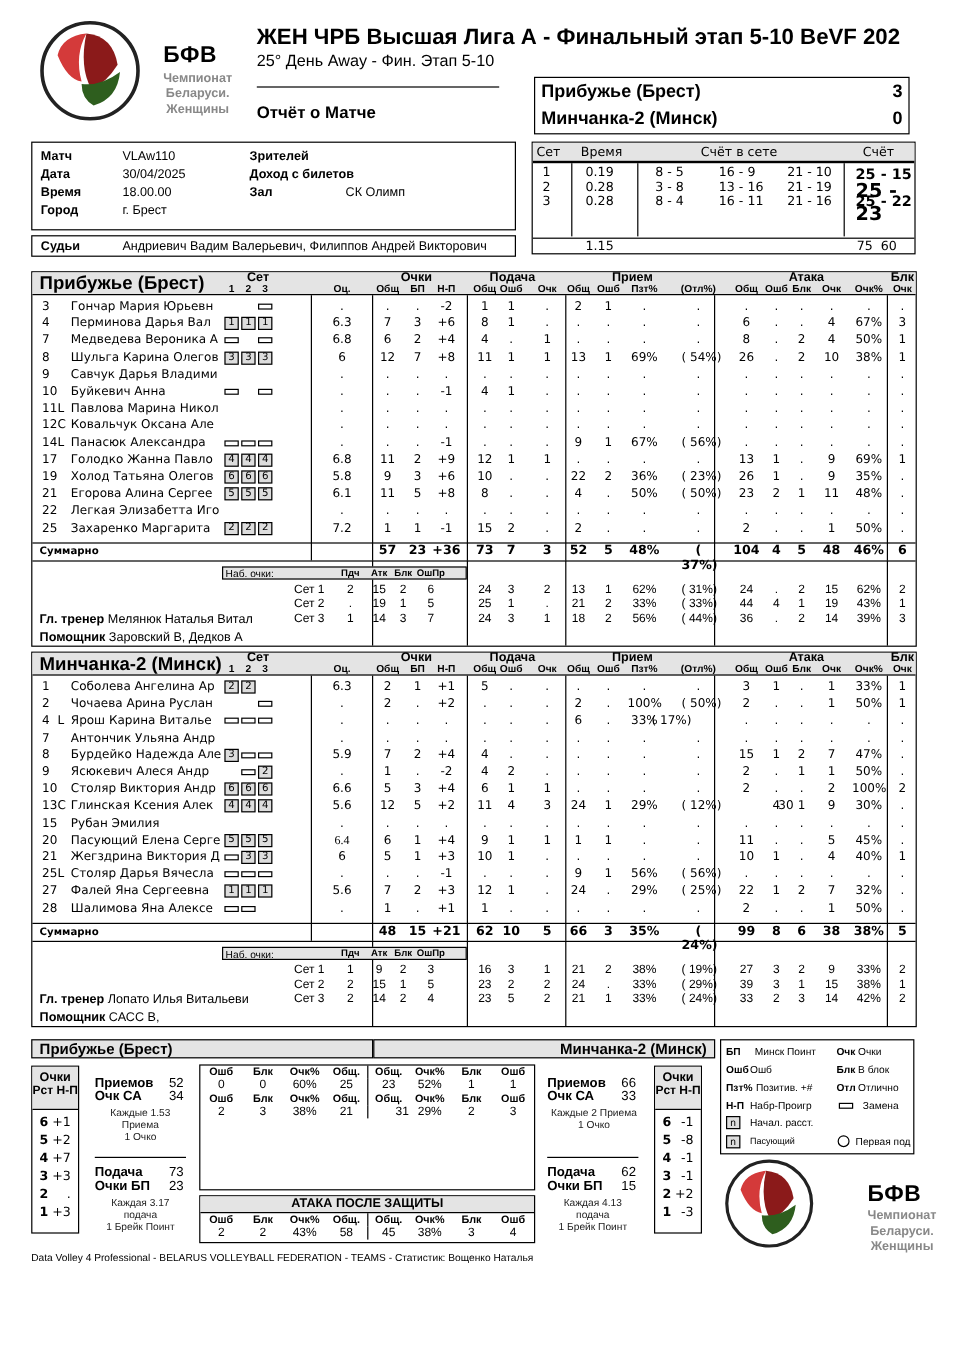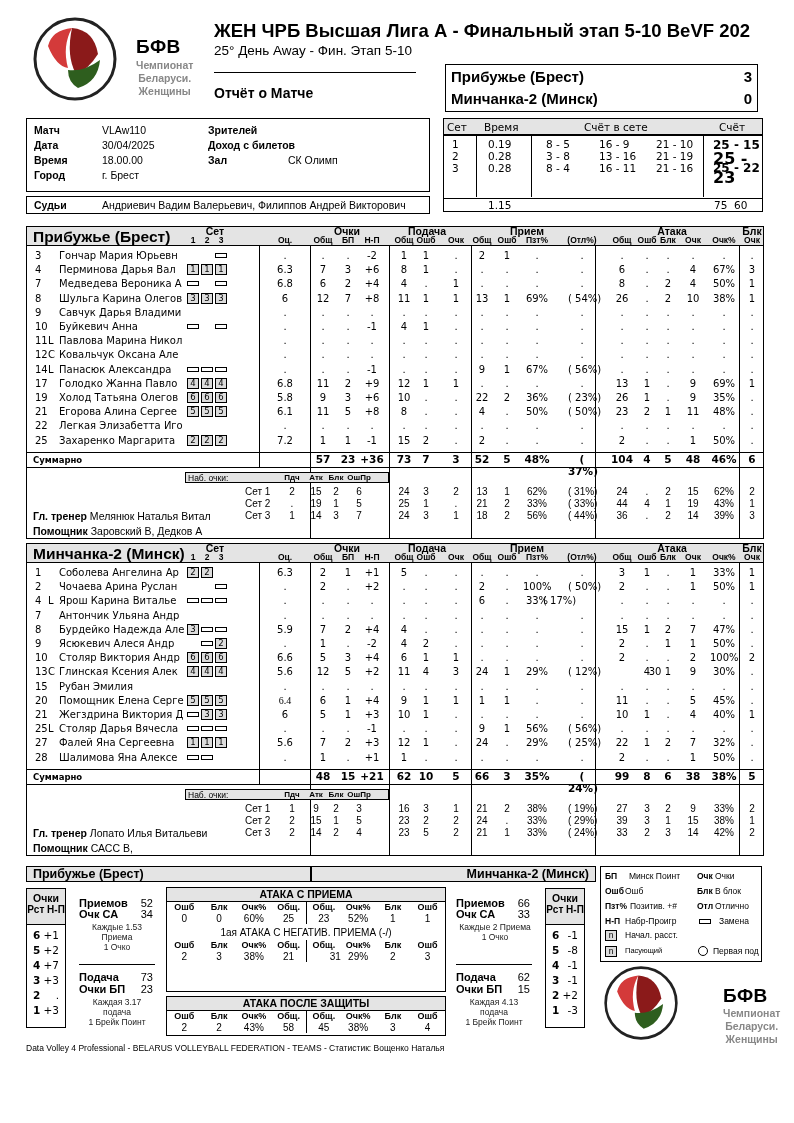--- a/index.html
+++ b/index.html
@@ -860,21 +860,21 @@
       <span class="c" style="left: 581px; width: 28px;">.</span>
       <span class="c" style="left: 606px; width: 28px;">.</span>
       <span class="c" style="left: 627px; width: 28px;">.</span>
       <span class="c" style="left: 652px; width: 28px;">.</span>
       <span class="c" style="left: 683px; width: 28px;">.</span>
       <span class="c" style="left: 711px; width: 28px;">.</span>
     </div>
     <div class="prow" style="top: 149.8px;">
       <span style="left: 8px;">20</span>
       <span style="left: 21px;"></span>
-      <span style="left: 32px;">Помощник Елена Серге</span>
+      <span style="left: 32px;">Пасующий Елена Серге</span>
       <span style="left: 160px;"><i class="box" style="font-style: normal;">5</i><i class="box" style="font-style: normal;">5</i><i class="box" style="font-style: normal;">5</i></span>
       <span class="c" style="left: 244px; width: 28px; font-family: Liberation Serif, serif;">6.4</span>
       <span class="c" style="left: 282px; width: 28px;">6</span>
       <span class="c" style="left: 307px; width: 28px;">1</span>
       <span class="c" style="left: 331px; width: 28px;">+4</span>
       <span class="c" style="left: 363px; width: 28px;">9</span>
       <span class="c" style="left: 385px; width: 28px;">1</span>
       <span class="c" style="left: 415px; width: 28px;">1</span>
       <span class="c" style="left: 441px; width: 28px;">1</span>
       <span class="c" style="left: 466px; width: 28px;">1</span>
@@ -1169,42 +1169,40 @@
   <div class="kv" style="left:456px; top:971px; width:74px;"><span>62</span><i style="font-style:normal;">Подача</i></div>
   <div class="kv" style="left:456px; top:983px; width:74px;"><span>15</span><i style="font-style:normal;">Очки БП</i></div>
   <div class="note" style="left:456px; top:997px; width:76px;">
     <div>Каждая 4.13</div>
     <div>подача</div>
     <div>1 Брейк Поинт</div>
   </div>
 </div>
 
 <div class="atk" style="top:887px; height:105px;">
-  <div class="h">АТАКА С ПРИЕМА</div>
   <div class="grid" id="pos-cols">
       <span style="font-weight: bold; font-size: 9px;">Ошб</span>
       <span style="font-weight: bold; font-size: 9px;">Блк</span>
       <span style="font-weight: bold; font-size: 9px;">Очк%</span>
       <span style="font-weight: bold; font-size: 9px;">Общ.</span>
       <span style="border-left: 1px solid rgb(0, 0, 0); font-weight: bold; font-size: 9px;">Общ.</span>
       <span style="font-weight: bold; font-size: 9px;">Очк%</span>
       <span style="font-weight: bold; font-size: 9px;">Блк</span>
       <span style="font-weight: bold; font-size: 9px;">Ошб</span>
     </div>
   <div class="grid" id="pos-vals">
       <span style="font-size: 10px;">0</span>
       <span style="font-size: 10px;">0</span>
       <span style="font-size: 10px;">60%</span>
       <span style="font-size: 10px;">25</span>
       <span style="border-left: 1px solid rgb(0, 0, 0); font-size: 10px;">23</span>
       <span style="font-size: 10px;">52%</span>
       <span style="font-size: 10px;">1</span>
       <span style="font-size: 10px;">1</span>
     </div>
-  <div class="sub2" style="margin-top:3px;">1ая АТАКА С НЕГАТИВ. ПРИЕМА (-/)</div>
   <div class="grid" id="neg-cols">
       <span style="font-weight: bold; font-size: 9px;">Ошб</span>
       <span style="font-weight: bold; font-size: 9px;">Блк</span>
       <span style="font-weight: bold; font-size: 9px;">Очк%</span>
       <span style="font-weight: bold; font-size: 9px;">Общ.</span>
       <span style="border-left: 1px solid rgb(0, 0, 0); font-weight: bold; font-size: 9px;">Общ.</span>
       <span style="font-weight: bold; font-size: 9px;">Очк%</span>
       <span style="font-weight: bold; font-size: 9px;">Блк</span>
       <span style="font-weight: bold; font-size: 9px;">Ошб</span>
     </div>

